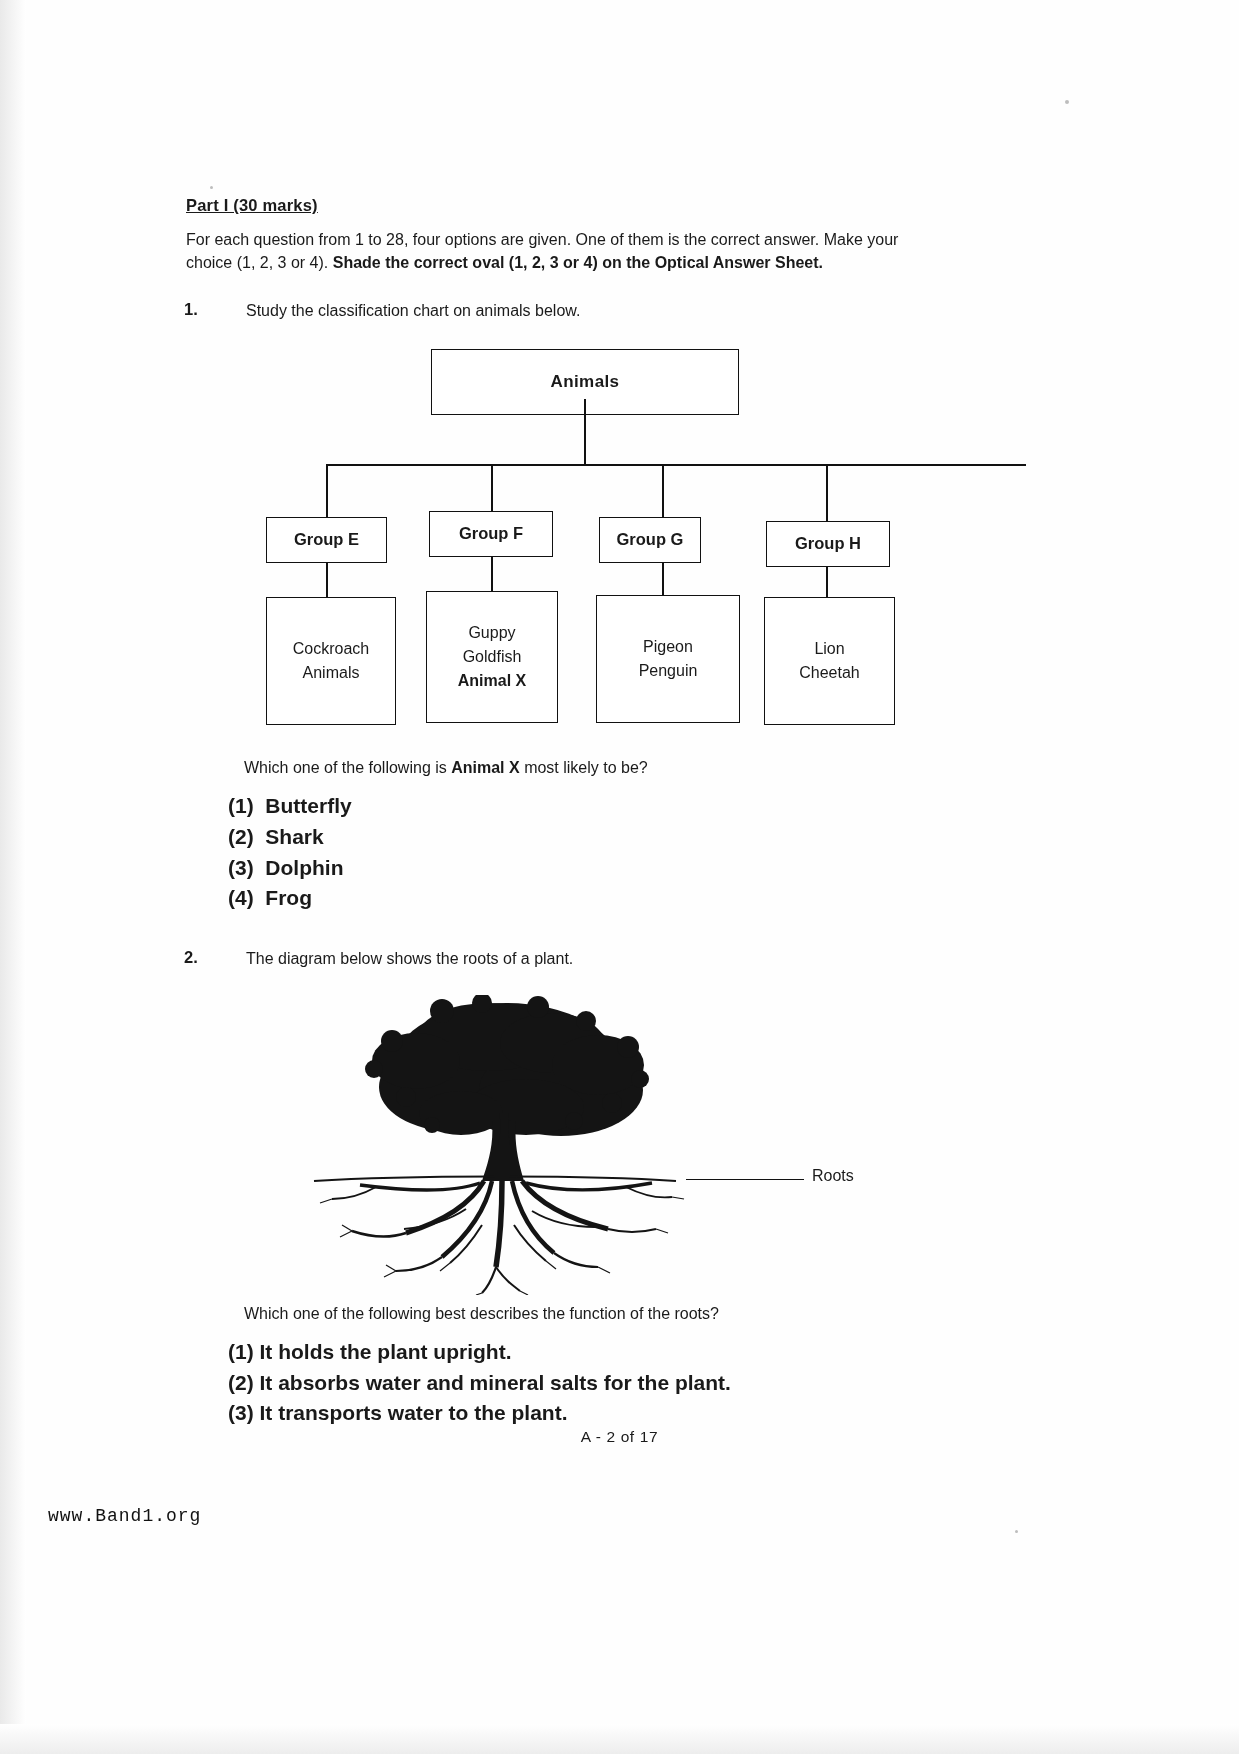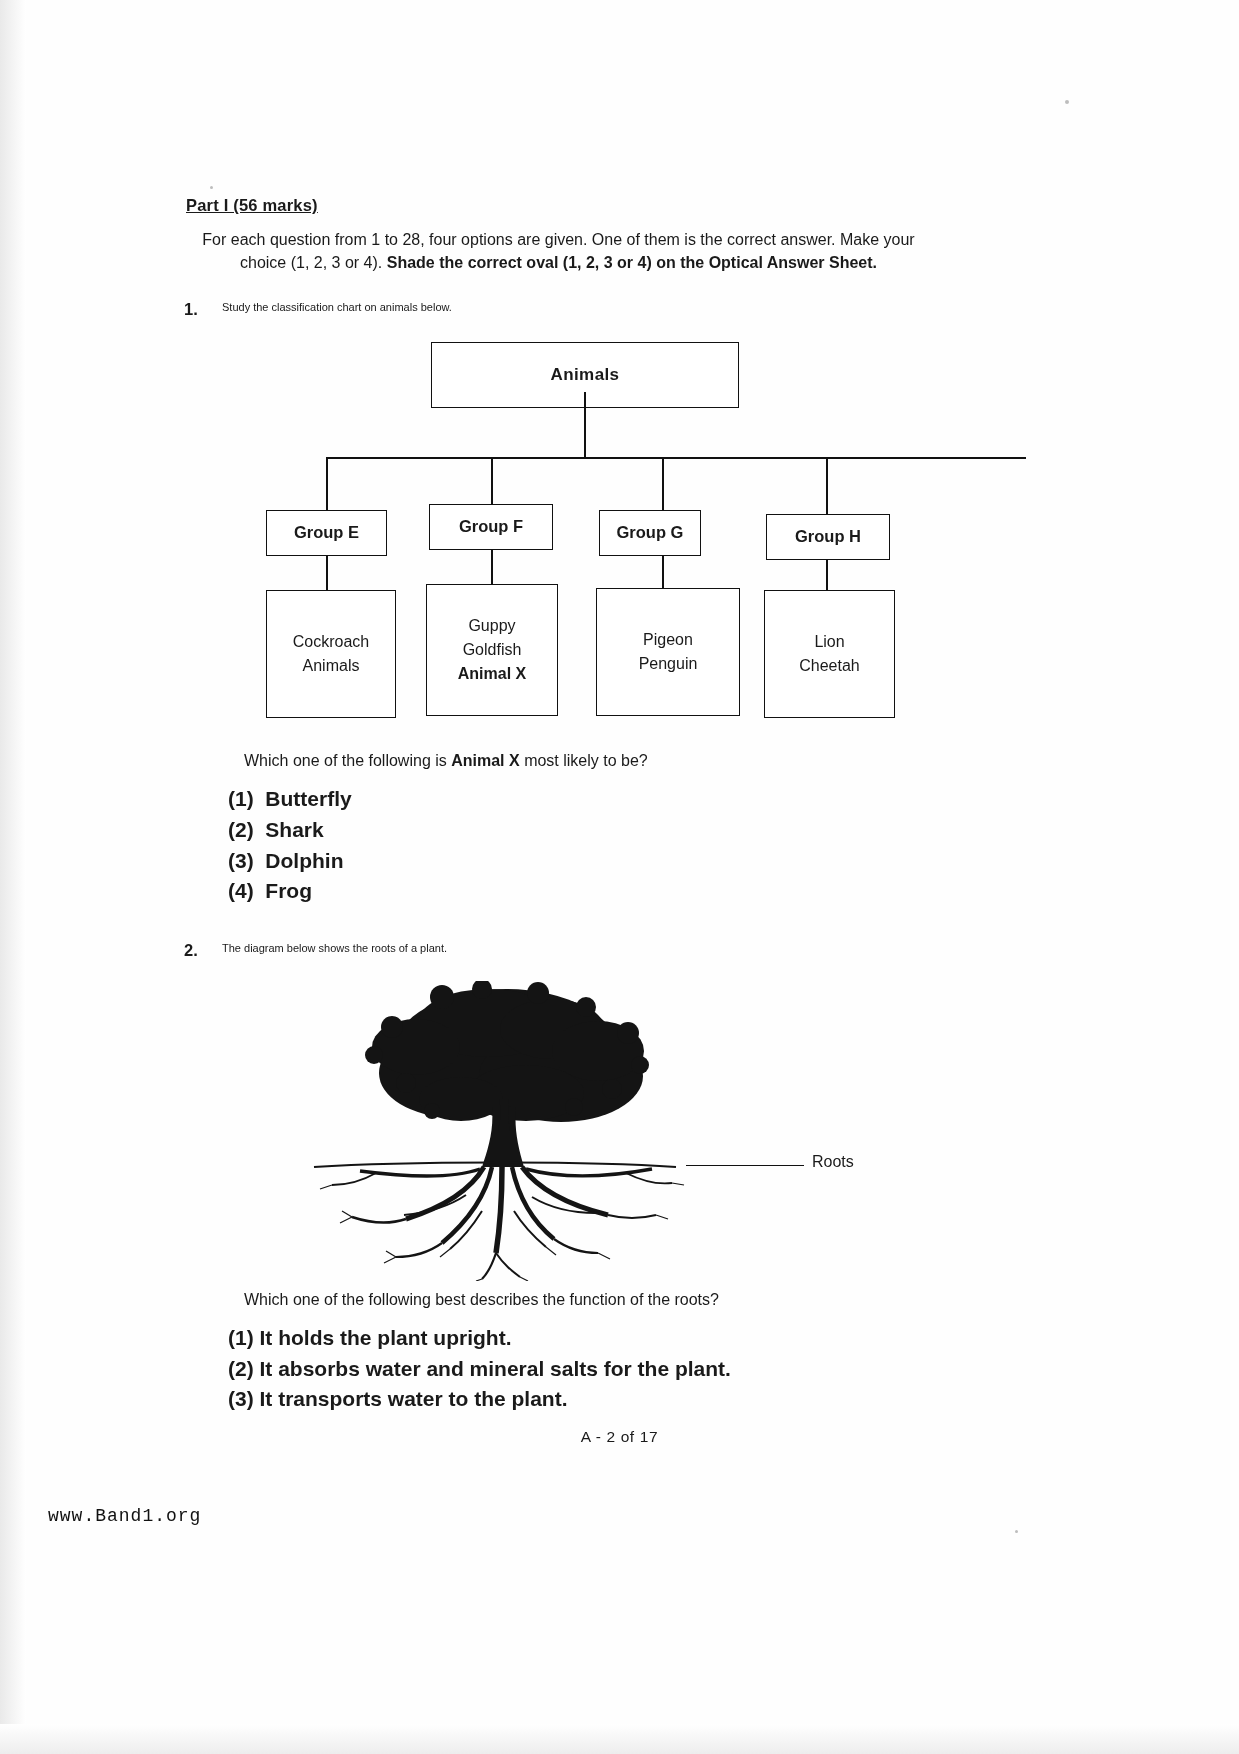--- a/index.html
+++ b/index.html
@@ -45,40 +45,39 @@
     text-decoration: underline;
     letter-spacing: 0.2px;
     margin-bottom: 14px;
   }
 
   .instructions {
     font-size: 16px;
     line-height: 1.42;
     width: 745px;
     margin-bottom: 26px;
-    text-align: center;
   }
   .instructions b { font-weight: bold; }
 
   
   .question {
     position: relative;
     margin-bottom: 10px;
   }
   .q-num {
     position: absolute;
     left: -2px;
     top: 0;
     width: 40px;
     font-size: 16.5px;
     font-weight: bold;
   }
   .q-stem {
-    margin-left: 36px;
-    font-size: 11px;
+    margin-left: 60px;
+    font-size: 16px;
     line-height: 1.4;
   }
 
   .q-sub {
     margin-left: 58px;
     font-size: 16px;
     margin-top: 10px;
   }
   .q-sub b { font-weight: bold; }
 
@@ -196,21 +195,21 @@
 <div class="page">
   <div class="scan-edge-left"></div>
   <div class="scan-edge-bottom"></div>
 
   <div class="speck" style="left:1065px; top:100px; width:4px; height:4px;"></div>
   <div class="speck" style="left:210px; top:186px; width:3px; height:3px;"></div>
   <div class="speck" style="left:1015px; top:1530px; width:3px; height:3px;"></div>
 
   <div class="content">
 
-    <div class="part-title">Part I (56 marks)</div>
+    <div class="part-title">Part I (30 marks)</div>
 
     <div class="instructions">
       <span>For each question from 1 to 28, four options are given. One of them is the correct</span>
       <span>answer. Make your choice (1, 2, 3 or 4).</span>
       <b>Shade the correct oval (1, 2, 3 or 4) on</b>
       <b>the Optical Answer Sheet.</b>
     </div>
 
     <div class="question">
       <div class="q-num">1.</div>

